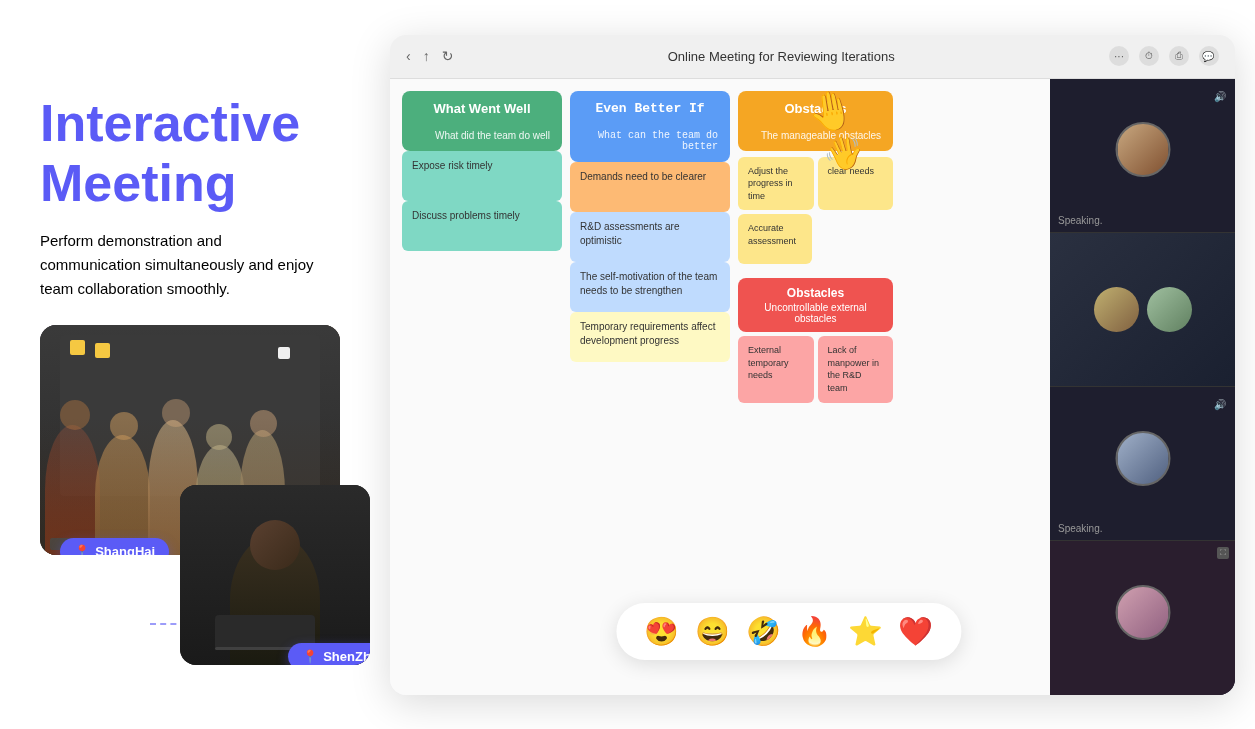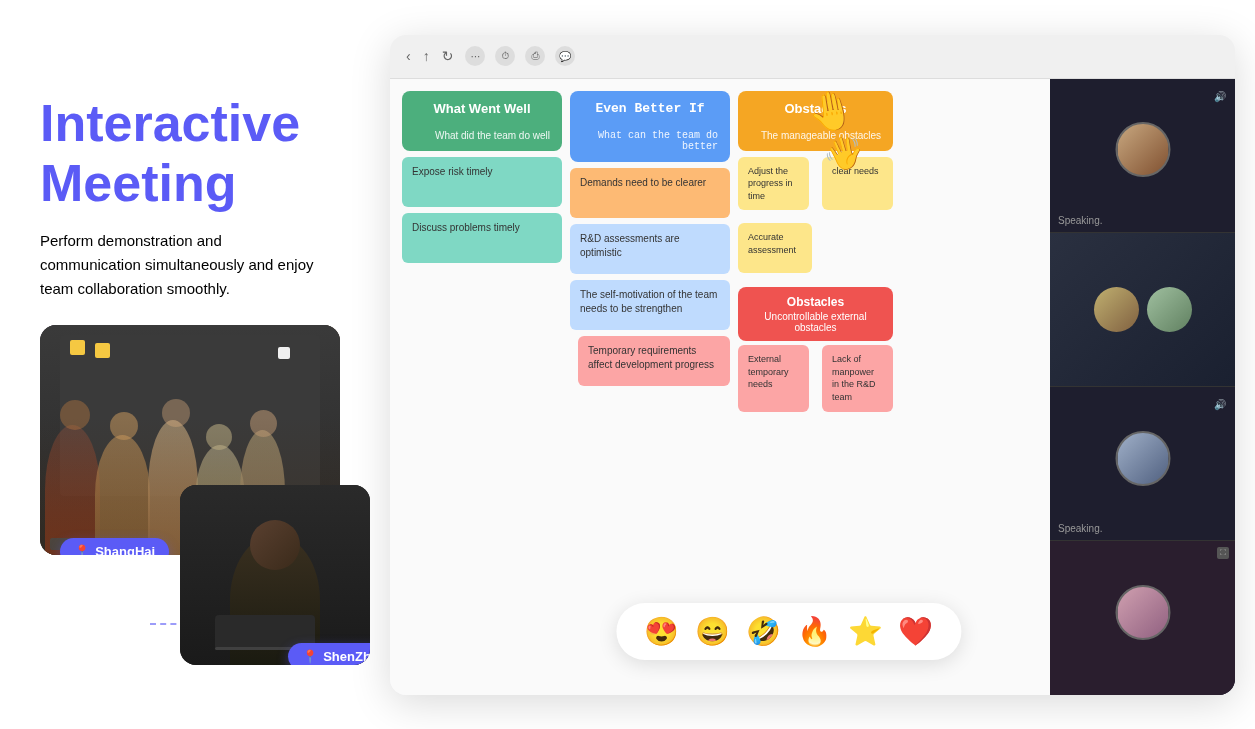--- a/index.html
+++ b/index.html
@@ -224,21 +224,20 @@
 
     .board-columns {
       display: flex;
       gap: 8px;
       height: 100%;
     }
 
     .board-col {
       display: flex;
       flex-direction: column;
-      gap: 6px;
       width: 160px;
       min-width: 160px;
     }
 
     .col-header {
       border-radius: 8px;
       padding: 10px 12px;
       color: white;
       font-size: 13px;
       font-weight: 700;
@@ -276,21 +275,21 @@
       display: flex;
       flex-direction: column;
       gap: 6px;
       width: 155px;
       min-width: 155px;
     }
 
     .notes-grid {
       display: grid;
       grid-template-columns: 1fr 1fr;
-      gap: 13px;
+      gap: 4px;
     }
 
     
     .video-sidebar {
       width: 185px;
       min-width: 185px;
       background: #1a1a2e;
       display: flex;
       flex-direction: column;
       gap: 0;
@@ -411,20 +410,21 @@
   </div>
 </div>
 
 <div class="right-panel">
   <div class="browser-window">
 
     <div class="browser-toolbar">
       <span class="browser-nav-btn">‹</span>
       <span class="browser-nav-btn">↑</span>
       <span class="browser-nav-btn">↻</span>
+      <div class="browser-title">Online Meeting for Reviewing Iterations</div>
       <div class="browser-actions">
         <div class="browser-action-icon">···</div>
         <div class="browser-action-icon">⏱</div>
         <div class="browser-action-icon">⎙</div>
         <div class="browser-action-icon">💬</div>
       </div>
     </div>
 
     <div class="browser-content">
 
@@ -455,21 +455,21 @@
             </div>
             <div class="sticky-note" style="background:#fdba74;">
               <span>Demands need to be clearer</span>
             </div>
             <div class="sticky-note" style="background:#BFDBFE;">
               <span>R&amp;D assessments are optimistic</span>
             </div>
             <div class="sticky-note" style="background:#BFDBFE;">
               <span>The self-motivation of the team needs to be strengthen</span>
             </div>
-            <div class="sticky-note" style="background:#fca5a5;margin-left:8px;">
+            <div class="sticky-note" style="background:#fef9c3;">
               <span>Temporary requirements affect development progress</span>
             </div>
           </div>
 
           <div class="board-col-wide">
 
             <div class="col-header header-orange">
               <div>Obstacles</div>
               <div class="col-sub">The manageable obstacles</div>
             </div>

